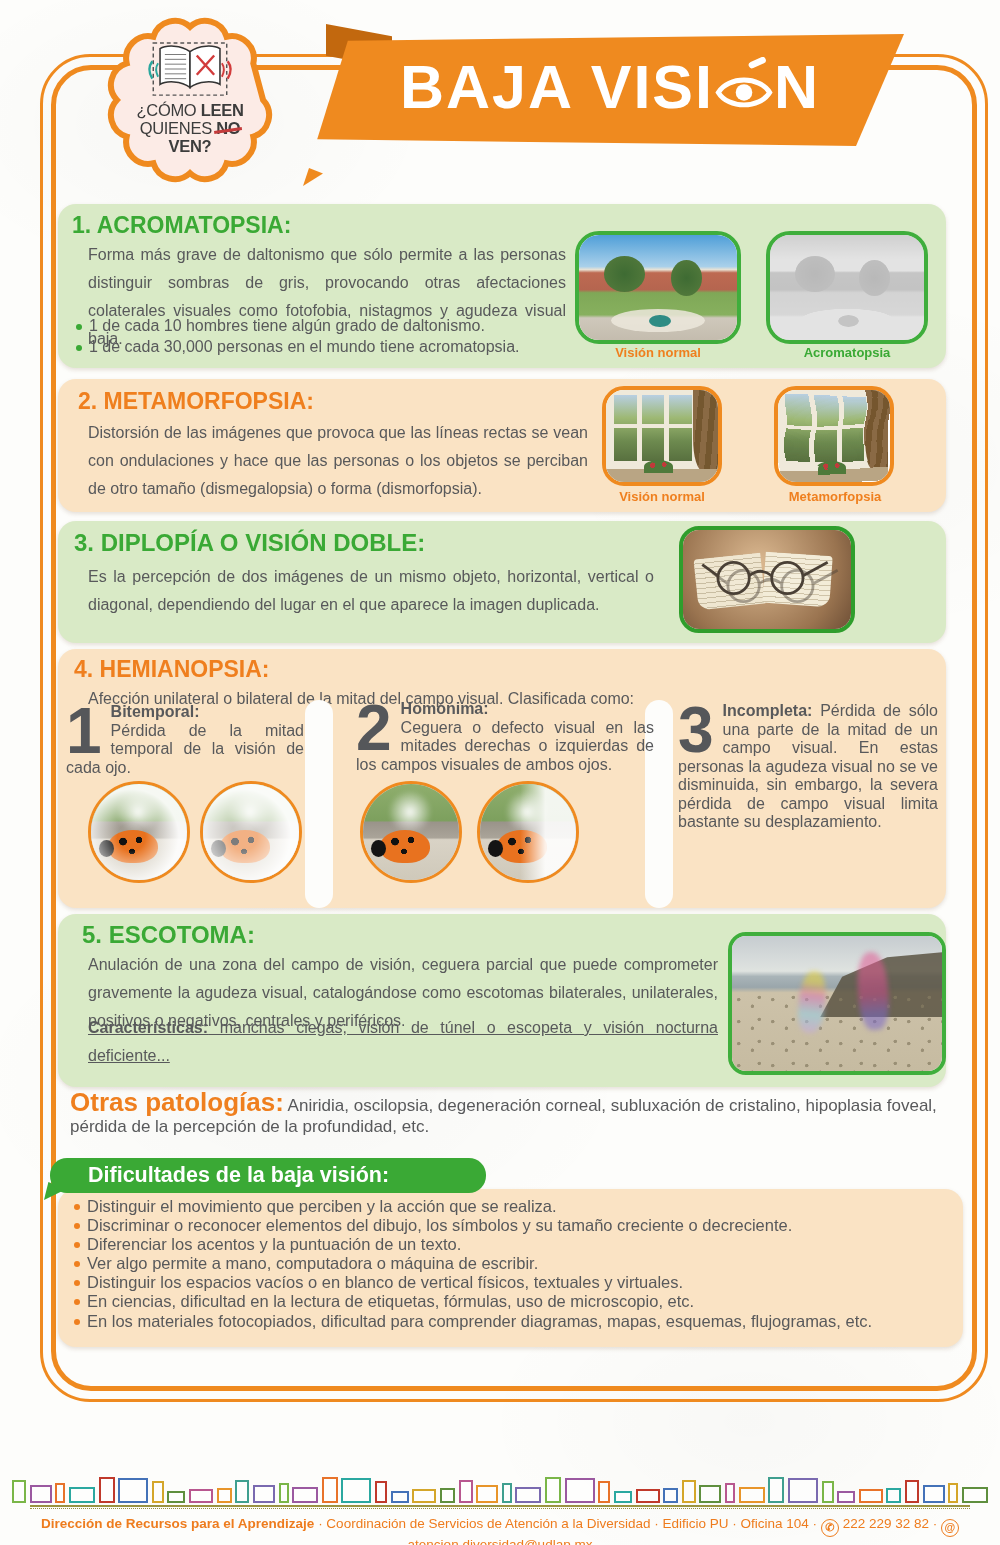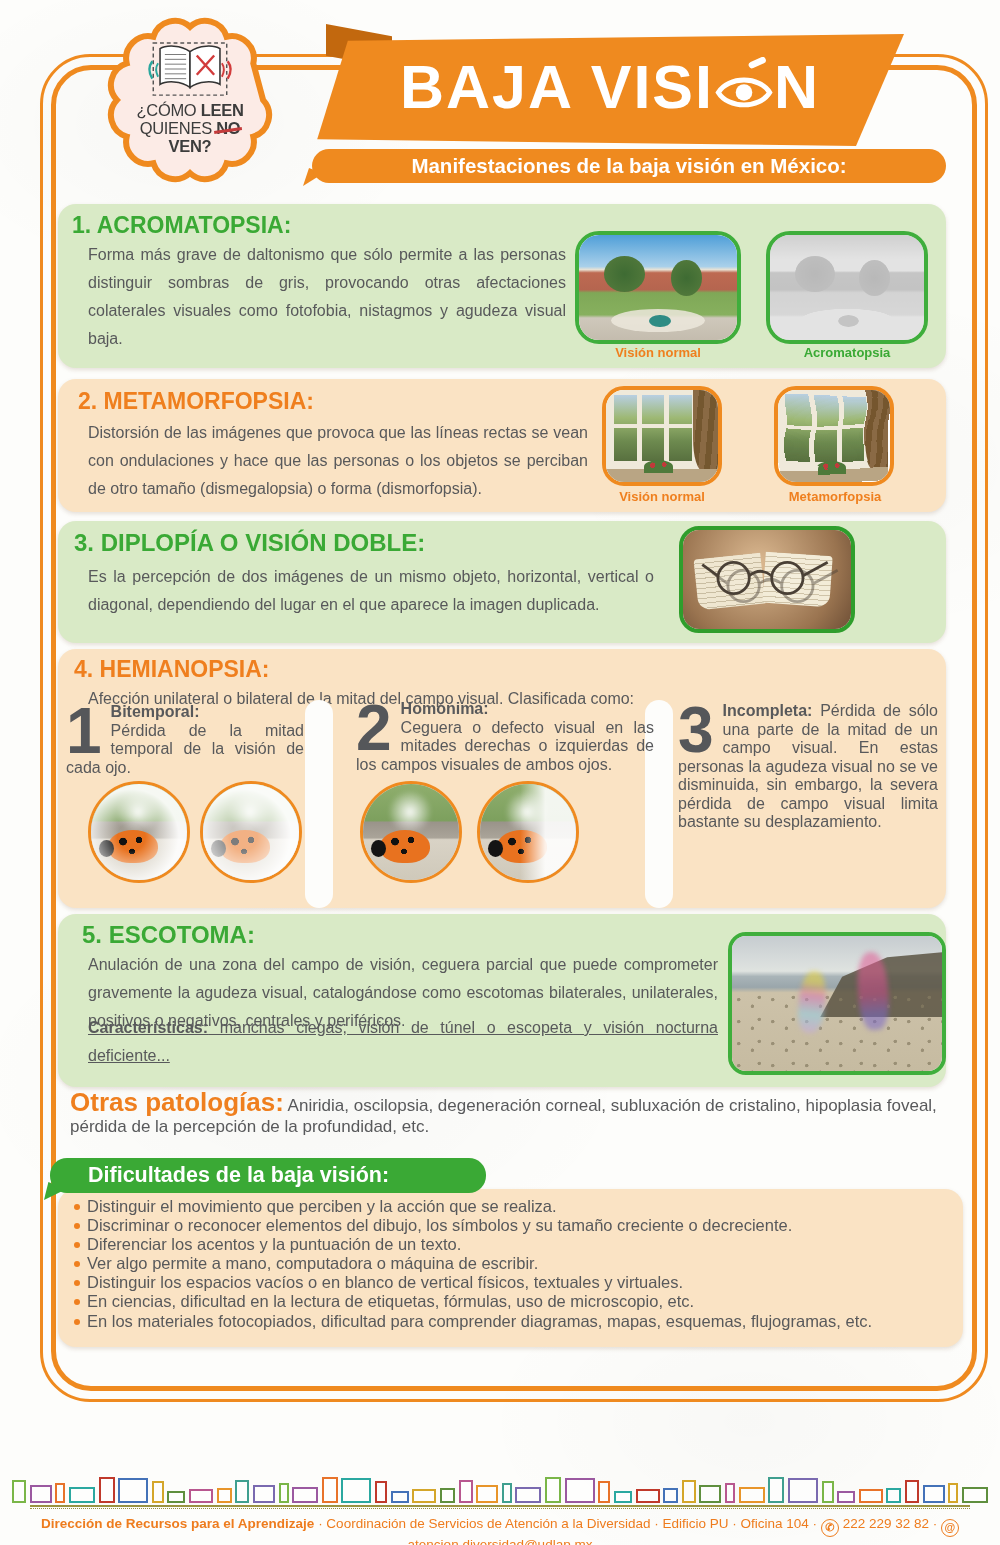--- a/index.html
+++ b/index.html
@@ -135,21 +135,20 @@
   <div class="abs frame-inner"></div>
 
   <div class="abs ribbon-fold"></div>
   <div class="abs ribbon"></div>
   <div class="abs ribbon-title"><span>BAJA VISI</span><svg class="eye-svg" width="58" height="56" viewBox="0 0 70 66">
         <rect x="40" y="2" width="22" height="8" rx="4" fill="#fff" transform="rotate(-24 51 6)"></rect>
         <path d="M4,42 C16,22 54,22 66,42 C54,62 16,62 4,42 Z" fill="none" stroke="#fff" stroke-width="6"></path>
         <circle cx="35" cy="42" r="10" fill="#fff"></circle>
       </svg><span>N</span></div>
   <div class="abs pill-tail"></div>
-  <div class="abs pill">Manifestaciones de la baja visión en México:</div>
 
   <div class="abs badge">
     <svg class="scallop" width="180" height="172" viewBox="0 0 200 200">
       <path d="M185,100 A26,26 0 0 1 173.6,142.5 A26,26 0 0 1 142.5,173.6 A26,26 0 0 1 100,185 A26,26 0 0 1 57.5,173.6 A26,26 0 0 1 26.4,142.5 A26,26 0 0 1 15,100 A26,26 0 0 1 26.4,57.5 A26,26 0 0 1 57.5,26.4 A26,26 0 0 1 100,15 A26,26 0 0 1 142.5,26.4 A26,26 0 0 1 173.6,57.5 Z" fill="#fcebe6" stroke="#ef8a1f" stroke-width="7"></path>
     </svg>
     <div class="badge-content">
       <svg width="92" height="58" viewBox="0 0 90 60">
         <rect x="7" y="3" width="76" height="54" fill="none" stroke="#555" stroke-width="1.5" stroke-dasharray="4 3"></rect>
         <path d="M6,22 Q0,30 6,40" fill="none" stroke="#2aa79e" stroke-width="2.5"></path>
         <path d="M12,24 Q8,30 12,38" fill="none" stroke="#2aa79e" stroke-width="2"></path>
@@ -161,20 +160,24 @@
         <path d="M52,16 L70,36 M70,16 L52,36" stroke="#d23c3c" stroke-width="2.5"></path>
       </svg>
       <div class="badge-line"><span>¿CÓMO </span><b>LEEN</b></div>
       <div class="badge-line"><span>QUIENES </span><b class="strike">NO</b><b> VEN?</b></div>
     </div>
   </div>
 
   <div class="abs panel green-p" style="left:58px;top:204px;width:888px;height:164px;">
     <div class="abs t-green" style="left:14px;top:8px;font-size:23px;">1. ACROMATOPSIA:</div>
     <div class="abs body-txt" style="left:30px;top:37px;width:478px;">Forma más grave de daltonismo que sólo permite a las personas distinguir sombras de gris, provocando otras afectaciones colaterales visuales como fotofobia, nistagmos y agudeza visual baja.</div>
+    <ul class="abs blist dot-green" style="left:18px;top:113px;width:520px;">
+      <li style="margin-bottom:3px;">1 de cada 10 hombres tiene algún grado de daltonismo.</li>
+      <li>1 de cada 30,000 personas en el mundo tiene acromatopsia.</li>
+    </ul>
   </div>
   <div class="photo b-green" style="left:575px;top:231px;width:166px;height:113px;border-radius:24px;">
     <div class="court">
       <div class="tree" style="left:16%;"></div>
       <div class="tree" style="left:58%;width:20%;top:24%;"></div>
       <div class="path"></div>
       <div class="umb"></div>
     </div>
   </div>
   <div class="photo b-green" style="left:766px;top:231px;width:162px;height:113px;border-radius:24px;">

